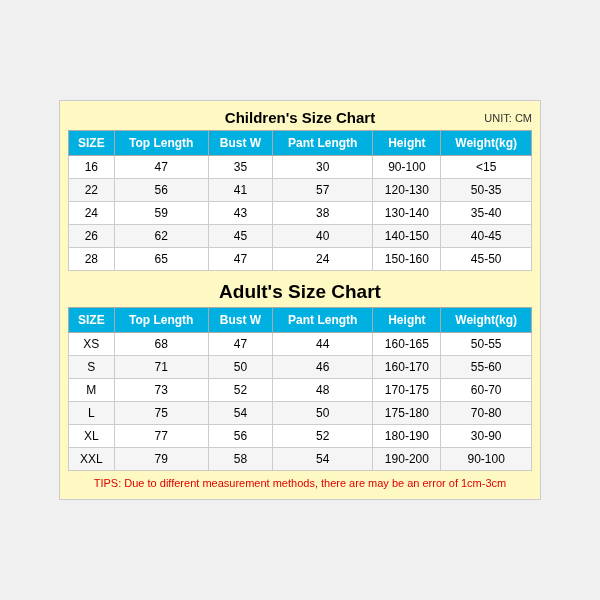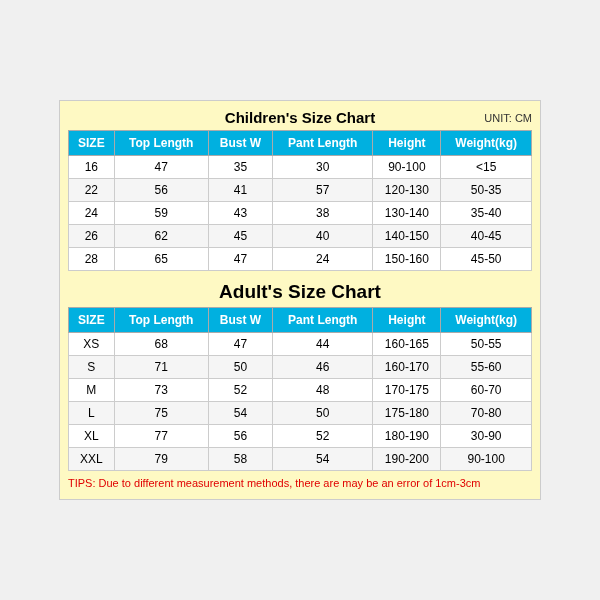--- a/index.html
+++ b/index.html
@@ -65,21 +65,21 @@
     }
     .section-header {
       text-align: center;
       font-size: 19px;
       font-weight: bold;
       padding: 6px 0 4px 0;
     }
     .tips {
       color: #e00000;
       font-size: 11px;
-      text-align: left;
+      text-align: center;
       margin-top: 4px;
       padding: 2px 0;
     }
   </style>
 </head>
 <body>
 
 <div class="chart-container">
 
   <div class="chart-title-row">

